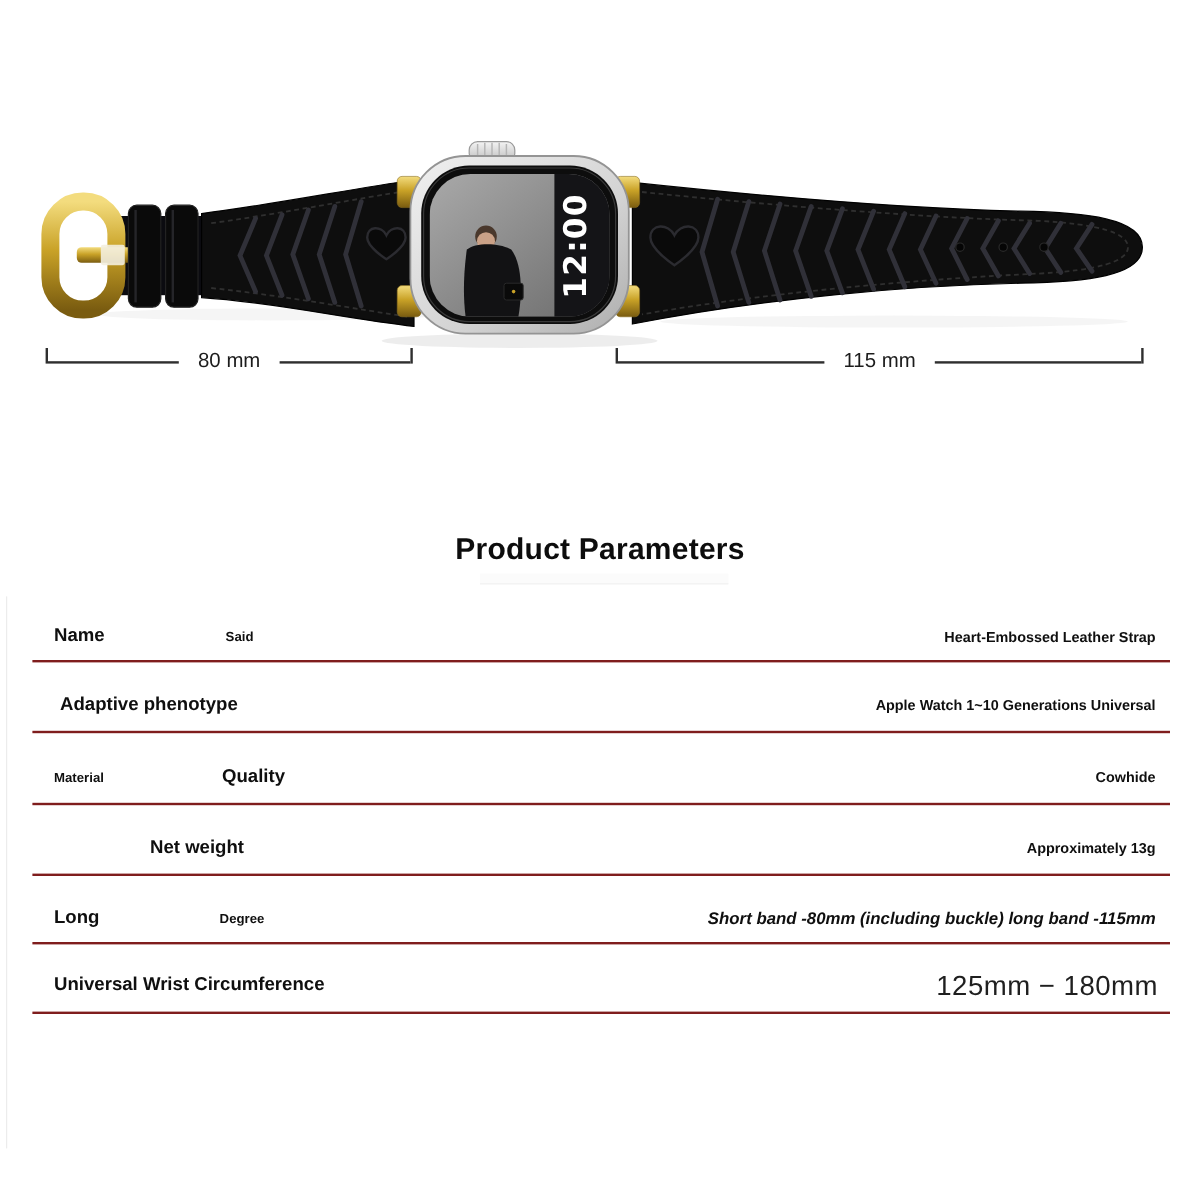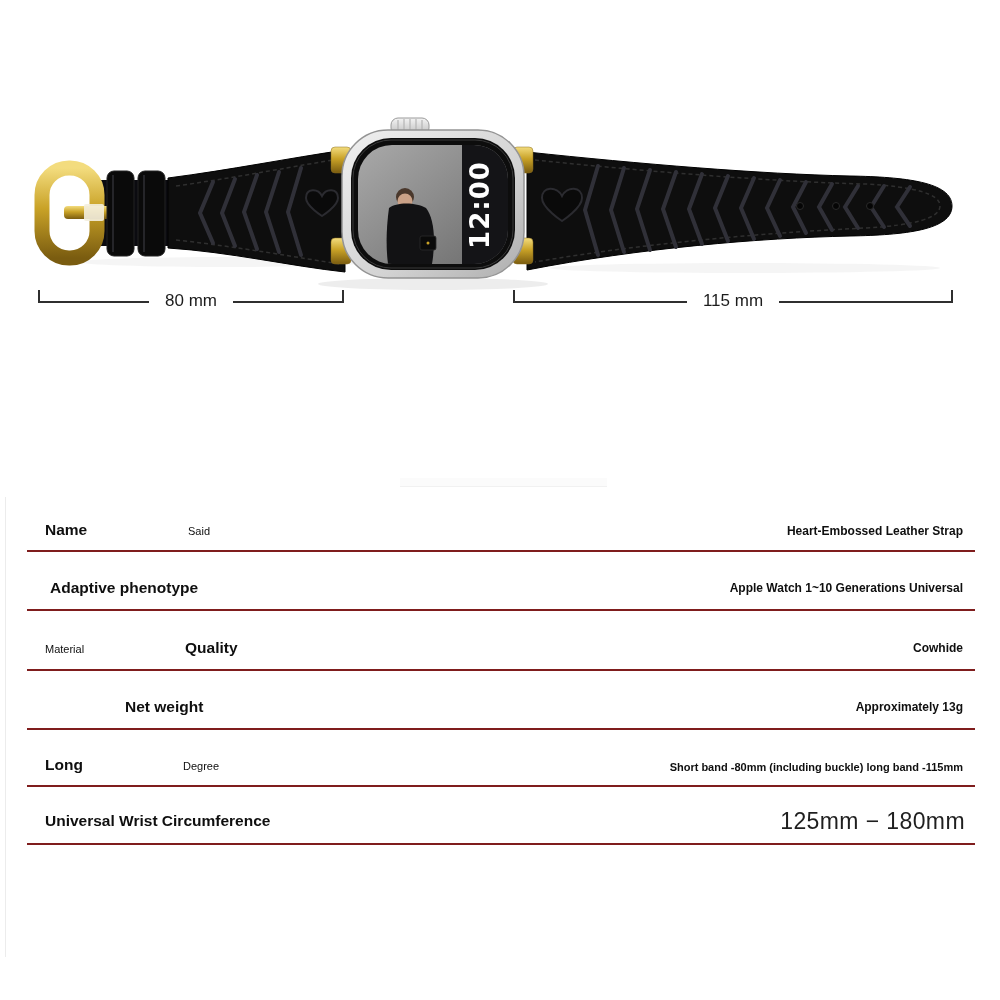--- a/index.html
+++ b/index.html
@@ -20,23 +20,23 @@
   #heading{position:absolute;left:0;top:444px;width:1000px;text-align:center;
     font-size:25px;font-weight:700;color:#0d0d0d;letter-spacing:.2px;}
   #heading-ghost{position:absolute;left:400px;top:478px;width:207px;height:8px;
     background:#fbfbfb;border-bottom:1px solid #f1f1f1;}
   #left-faint-line{position:absolute;left:5px;top:497px;width:1px;height:460px;background:#ececec;}
   
   #ptable{position:absolute;left:27px;top:504px;width:948px;}
   .trow{position:relative;border-bottom:2px solid #7f1d1d;box-sizing:border-box;}
   .trow span{position:absolute;white-space:nowrap;}
   .big{font-size:15.5px;font-weight:700;color:#0f0f0f;}
-  .sm{font-size:11px;font-weight:400;color:#0f0f0f;}
+  .sm{font-size:11px;font-weight:700;color:#0f0f0f;}
   .val-sm{font-size:12px;font-weight:700;right:12px;color:#0f0f0f;}
-  .val-md{font-size:11px;font-weight:700;right:12px;color:#0f0f0f;}
+  .val-md{font-size:14px;font-weight:700;right:12px;color:#0f0f0f;font-style:italic;}
   .val-lg{font-size:23px;font-weight:400;right:10px;color:#1f1f1f;letter-spacing:.4px;}
   .r1{height:48px}.r1 .lblA{left:18px;bottom:11px}.r1 .lblB{left:161px;bottom:13px}.r1 .val{bottom:12px}
   .r2{height:59px}.r2 .lblA{left:23px;bottom:12px}.r2 .val{bottom:14px}
   .r3{height:60px}.r3 .lblA{left:18px;bottom:14px}.r3 .lblB{left:158px;bottom:12px}.r3 .val{bottom:14px}
   .r4{height:59px}.r4 .lblA{left:98px;bottom:12px}.r4 .val{bottom:14px}
   .r5{height:59px}.r5 .lblA{left:90px;bottom:12px}.r5 .val{bottom:9px}
   .r6{height:57px}.r6 .lblA{left:18px;bottom:11px}.r6 .lblB{left:156px;bottom:13px}.r6 .val{bottom:12px}
   .r7{height:58px}.r7 .lblA{left:18px;bottom:13px}.r7 .val{bottom:8px}
 </style>
 </head>
@@ -166,20 +166,21 @@
       <i class="tick"></i>
   </div>
   <div class="dim" id="dim-long">
     <i class="tick"></i>
       <span class="dline"></span>
       <span class="dlabel">115 mm</span>
       <span class="dline"></span>
       <i class="tick"></i>
   </div>
 
+  <div id="heading">Product Parameters</div>
   <div id="heading-ghost"></div>
   <div id="left-faint-line"></div>
 
   <div id="ptable">
     <div class="trow r1">
       <span class="lblA big">Name</span>
       <span class="lblB sm">Said</span>
       <span class="val val-sm">Heart-Embossed Leather Strap</span>
     </div>
     <div class="trow r2">

